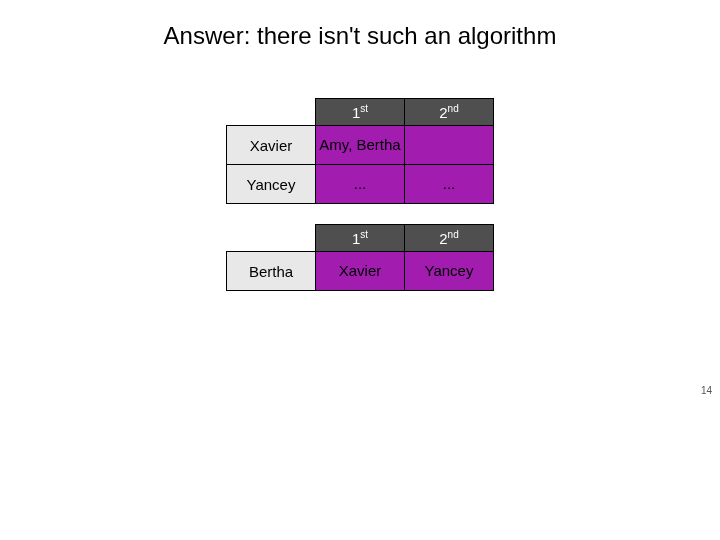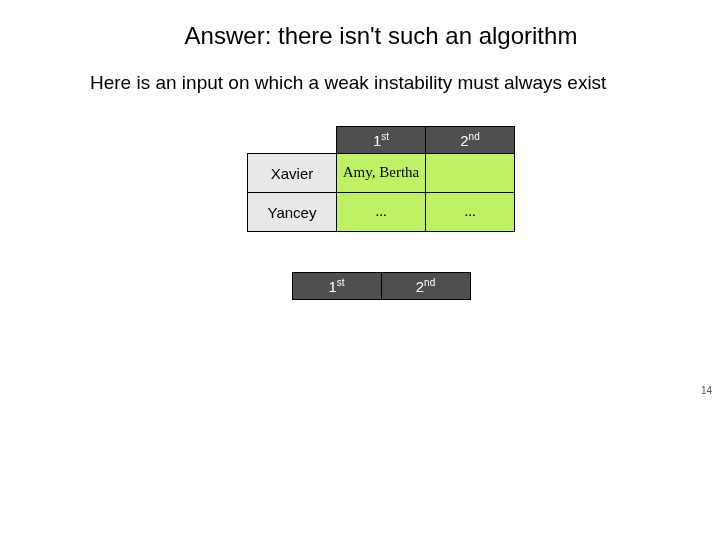--- a/index.html
+++ b/index.html
@@ -10,39 +10,38 @@
     background: #fff;
     font-family: "Comic Sans MS", "Comic Sans", cursive, sans-serif;
     color: #000;
     position: relative;
   }
   .slide {
     width: 720px;
     height: 402px;
     position: relative;
     box-sizing: border-box;
-    padding-left: 42px;
   }
   .title {
     text-align: center;
     font-size: 24px;
     padding-top: 22px;
     color: #000;
   }
   .subtitle {
     font-size: 19px;
     padding: 22px 40px 0 48px;
     color: #000;
   }
   .tables {
-    margin-top: 32px;
+    margin-top: 48px;
     display: flex;
     flex-direction: column;
     align-items: center;
-    gap: 40px;
+    gap: 20px;
   }
   table.pref {
     border-collapse: collapse;
     font-size: 15px;
   }
   table.pref td, table.pref th {
     border: 1px solid #000;
     text-align: center;
     vertical-align: middle;
     padding: 0;
@@ -59,25 +58,24 @@
     height: 26px;
   }
   table.pref th.rowhead {
     background: #e8e8e8;
     color: #000;
     font-weight: normal;
     width: 88px;
     height: 38px;
   }
   table.pref td.cell {
-    background: #bef264;
+    background: #a21caf;
     width: 88px;
     height: 38px;
     line-height: 1.15;
-    font-family: Liberation Serif, serif;
   }
   .sup {
     font-size: 10px;
     vertical-align: super;
   }
   .pageno {
     position: absolute;
     right: 8px;
     bottom: 6px;
     font-size: 10px;
@@ -85,21 +83,20 @@
     color: #555;
   }
 </style>
 </head>
 <body>
 
 <div class="slide">
 
   <div class="title">Answer: there isn't such an algorithm</div>
 
-  <div class="subtitle">Here is an input on which a weak instability must always exist</div>
 
   <div class="tables">
 
     <table class="pref">
       <tbody>
           <tr>
         <th class="corner"></th>
         <th class="colhead">
           <span>1</span><span class="sup">st</span>
         </th>
@@ -124,19 +121,24 @@
       <tbody>
           <tr>
         <th class="corner"></th>
         <th class="colhead">
           <span>1</span><span class="sup">st</span>
         </th>
         <th class="colhead">
           <span>2</span><span class="sup">nd</span>
         </th>
       </tr>
+      <tr>
+        <th class="rowhead">Bertha</th>
+        <td class="cell">Xavier</td>
+        <td class="cell">Yancey</td>
+      </tr>
     </tbody>
       </table>
 
   </div>
 
   <div class="pageno">14</div>
 </div>
 
 </body></html>

